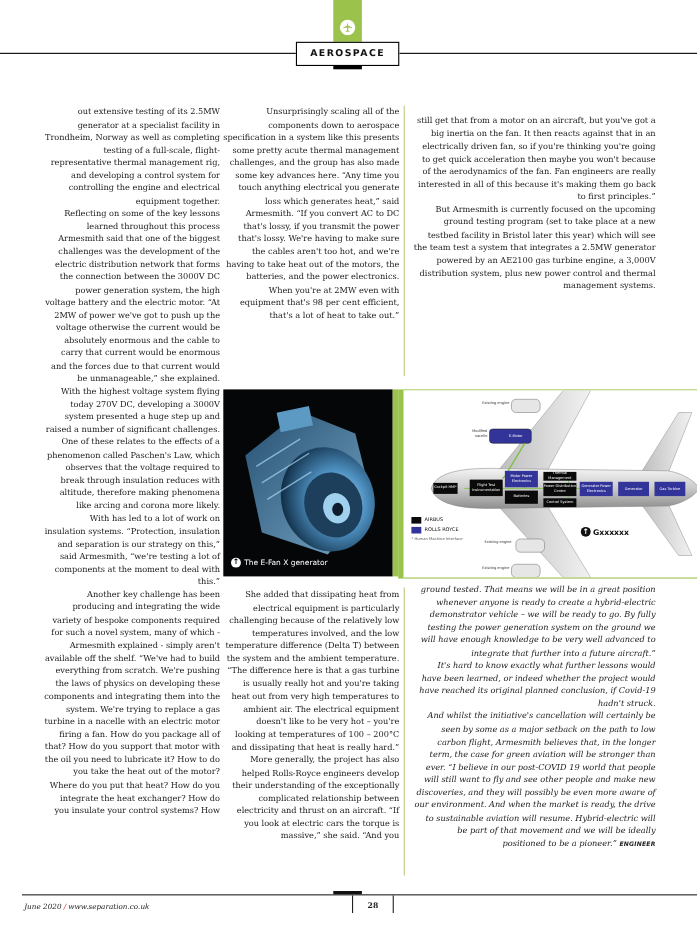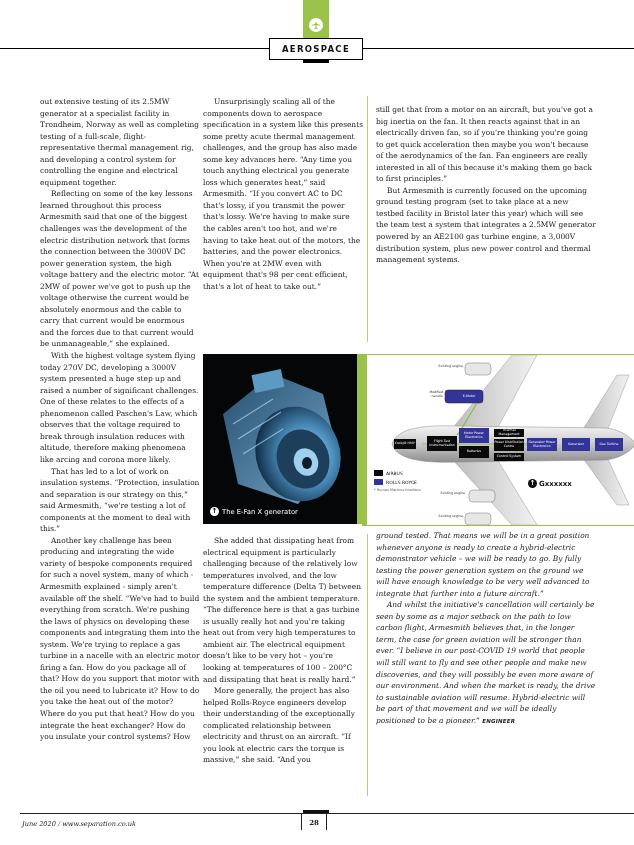--- a/index.html
+++ b/index.html
@@ -7,21 +7,21 @@
   body { position: relative; font-family: "DejaVu Serif", "Liberation Serif", serif; color: #1a1a1a; }
 
   .green-tab { position: absolute; left: 303px; top: 0; width: 26px; height: 40px; background: #9bc24a; }
   .plane-badge { position: absolute; left: 309px; top: 18px; width: 14px; height: 14px; border-radius: 50%; background: #ffffff; display: flex; align-items: center; justify-content: center; }
   .plane-badge svg { width: 10px; height: 10px; }
   .section-rule-left { position: absolute; left: 0; top: 48px; width: 269px; height: 1px; background: #000; }
   .section-rule-right { position: absolute; left: 363px; top: 48px; width: 271px; height: 1px; background: #000; }
   .section-label { position: absolute; left: 269px; top: 38px; width: 94px; height: 22px; border: 1px solid #000; background: #fff; font-family: "DejaVu Sans", sans-serif; font-weight: bold; font-size: 8.5px; letter-spacing: 1.3px; display: flex; align-items: center; justify-content: center; color: #111; }
   .section-under { position: absolute; left: 303px; top: 60px; width: 26px; height: 3px; background: #000; }
 
-  .col { position: absolute; font-size: 7.45px; line-height: 11.55px; color: #1c1c1c; }
+  .col { position: absolute; font-size: 7.45px; line-height: 11.55px; color: #1c1c1c; text-align: right; }
   .col p { text-indent: 0; }
   .col p.ind { text-indent: 11px; }
   .col1 { left: 40px; top: 96px; width: 160px; }
   .col2 { left: 203px; top: 96px; width: 160px; }
   .col3 { left: 376px; top: 104px; width: 220px; }
   .col2b { left: 203px; top: 535px; width: 160px; }
   .col3b { left: 376px; top: 530px; width: 220px; font-style: italic; }
 
   .col-divider { position: absolute; left: 367px; top: 96px; width: 1px; height: 246px; background: #b8cc86; }
   .col-divider2 { position: absolute; left: 367px; top: 534px; width: 1px; height: 262px; background: #b8cc86; }
@@ -43,42 +43,42 @@
   .legend-swatch { width: 9px; height: 6px; }
   .legend-note { font-size: 3.4px; color: #555; }
   .engine-label { position: absolute; font-family: "DejaVu Sans", sans-serif; font-size: 3.2px; color: #333; text-align: right; line-height: 3.6px; }
   .diagram-caption { position: absolute; left: 161px; top: 124px; font-family: "DejaVu Sans", sans-serif; font-size: 7px; font-weight: bold; color: #111; display: flex; align-items: center; gap: 2px; }
   .diagram-caption .arrow-dot { background: #111; color: #fff; }
 
   .footer-rule { position: absolute; left: 20px; top: 813px; width: 614px; height: 1px; background: #222; }
   .footer-tab { position: absolute; left: 303px; top: 810px; width: 26px; height: 3px; background: #111; }
   .footer-text { position: absolute; left: 22px; top: 820px; font-family: "DejaVu Serif", serif; font-style: italic; font-size: 6.6px; color: #222; }
   .footer-text .slash { color: #c22; margin: 0 2px; }
-  .page-num { position: absolute; left: 301px; top: 814px; width: 26px; height: 16px; border-left: 1px solid #222; border-right: 1px solid #222; font-family: "DejaVu Serif", serif; font-size: 7px; font-weight: bold; display: flex; align-items: center; justify-content: center; color: #222; }
+  .page-num { position: absolute; left: 320px; top: 814px; width: 38px; height: 16px; border-left: 1px solid #222; border-right: 1px solid #222; font-family: "DejaVu Serif", serif; font-size: 7px; font-weight: bold; display: flex; align-items: center; justify-content: center; color: #222; }
   .endmark { font-family: "DejaVu Sans", sans-serif; font-size: 5.5px; font-weight: bold; letter-spacing: 0.2px; }
 </style>
 </head>
 <body>
 
 <div class="section-rule-left"></div>
 <div class="section-rule-right"></div>
 <div class="green-tab"></div>
 <div class="plane-badge">
   <svg viewBox="0 0 20 20">
       <path d="M10 1 L11.3 7 L18 10 L18 11.5 L11.3 10 L11 15 L13.5 17 L13.5 18.3 L10 17.3 L6.5 18.3 L6.5 17 L9 15 L8.7 10 L2 11.5 L2 10 L8.7 7 Z" fill="#9bc24a"></path>
     </svg>
 </div>
 <div class="section-label">AEROSPACE</div>
 <div class="section-under"></div>
 
 <div class="col col1">
   <p>out extensive testing of its 2.5MW generator at a specialist facility in Trondheim, Norway as well as completing testing of a full-scale, flight-representative thermal management rig, and developing a  control system for controlling the engine and electrical equipment together.</p>
   <p class="ind">Reflecting on some of the key lessons learned throughout this process Armesmith said that one of the biggest challenges  was the development of the electric distribution network that forms the connection between the 3000V DC power generation system, the high voltage battery and the electric motor. “At 2MW of power we've got to push up the voltage otherwise the current would be absolutely enormous and the cable to carry that current would be enormous and the forces due to that current would be unmanageable,” she explained.</p>
   <p class="ind">With the highest voltage system flying today 270V DC, developing a 3000V system presented a huge step up and raised a number of significant challenges.  One of these relates to the effects of a phenomenon called Paschen's Law, which observes that the voltage required to break through insulation reduces with altitude, therefore making phenomena like arcing and corona more likely.</p>
-  <p class="ind">That has led to a lot of work on insulation systems. “Protection, insulation and separation is our strategy on this,” said Armesmith,  “we're testing a lot of components at the moment to deal with this.”</p>
+  <p class="ind">With has led to a lot of work on insulation systems. “Protection, insulation and separation is our strategy on this,” said Armesmith,  “we're testing a lot of components at the moment to deal with this.”</p>
   <p class="ind">Another key challenge has been producing and integrating the wide variety of bespoke components required for such a novel system, many of which - Armesmith explained - simply aren't available off the shelf. “We've had to build everything from scratch. We're pushing the laws of physics on developing these components and integrating them into the system. We're trying to replace a gas turbine in a nacelle with an electric motor firing a fan.  How do you package all of that? How do you support that motor with the oil you need to lubricate it? How to do you take the heat out of the motor? Where do you put that heat? How do you integrate the heat exchanger?  How do you insulate your control systems? How</p>
 </div>
 
 <div class="col col2">
   <p class="ind">Unsurprisingly scaling all of the components down to aerospace specification in a system like this presents some pretty acute thermal management challenges, and the group has also made some key advances here. “Any time you touch anything electrical you generate loss which generates heat,” said Armesmith. “If you convert AC to DC that's lossy, if you transmit the power that's lossy. We're having to make sure the cables aren't too hot, and we're having to take heat out of the motors, the batteries, and the power electronics. When you're at 2MW even with equipment that's 98 per cent efficient, that's a lot of heat to take out.”</p>
 </div>
 
 <div class="col-divider"></div>
 
 <div class="col col3">
@@ -188,20 +188,21 @@
 
 <div class="col col2b">
   <p class="ind">She added that dissipating heat from electrical equipment is particularly challenging because of the relatively low temperatures involved, and the low temperature difference (Delta T) between the system and the ambient temperature.  “The difference here is that a gas turbine is usually really hot and you're taking heat out from very high temperatures to ambient air. The electrical equipment doesn't like to be very hot – you're looking at temperatures of 100 – 200°C and dissipating that heat is really hard.”</p>
   <p class="ind">More generally, the project has also helped Rolls-Royce engineers develop their understanding of the exceptionally complicated relationship between electricity and thrust on an aircraft. “If you look at electric cars the torque is massive,” she said. “And you</p>
 </div>
 
 <div class="col-divider2"></div>
 
 <div class="col col3b">
   <p>ground tested. That means we will be in a great position whenever anyone is ready to create a hybrid-electric demonstrator vehicle – we will be ready to go. By fully testing the power generation system on the ground we will have enough knowledge to be very well advanced to integrate that further into a future aircraft.”</p>
+  <p class="ind">It's hard to know exactly what further lessons would have been learned, or indeed whether the project would have reached its original planned conclusion, if Covid-19 hadn't struck.</p>
   <p class="ind"><span>And whilst the initiative's cancellation will certainly be seen by some as a major setback on the path to low carbon flight, Armesmith believes that, in the longer term, the case for green aviation will be stronger than ever. “I believe in our post-COVID 19 world that people will still want to fly and see other people and make new discoveries, and they will possibly be even more aware of our environment. And when the market is ready, the drive to sustainable aviation will resume. Hybrid-electric will be part of that movement and we will be ideally positioned to be a pioneer.”</span> <span class="endmark">ENGINEER</span></p>
 </div>
 
 <div class="footer-rule"></div>
 <div class="footer-tab"></div>
 <div class="footer-text">
   <span>June 2020</span><span class="slash">/</span><span>www.separation.co.uk</span>
 </div>
 <div class="page-num">28</div>
 

